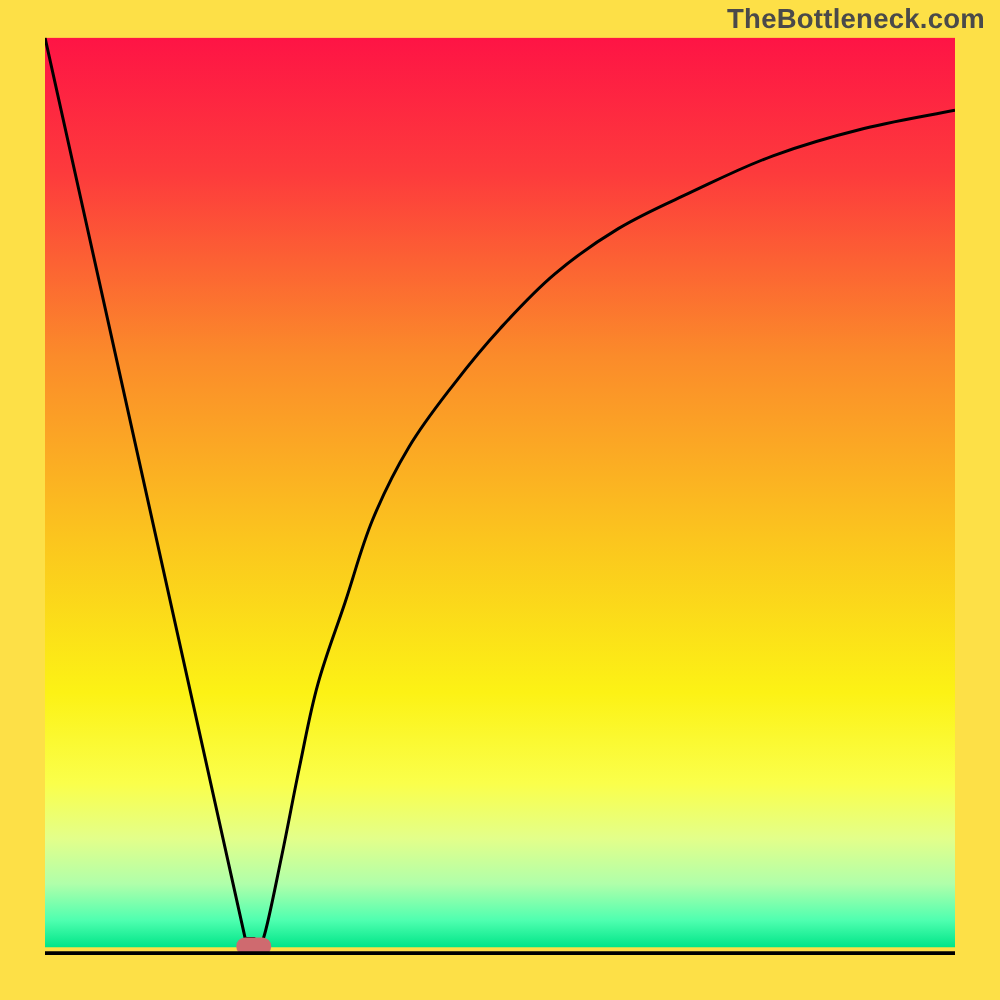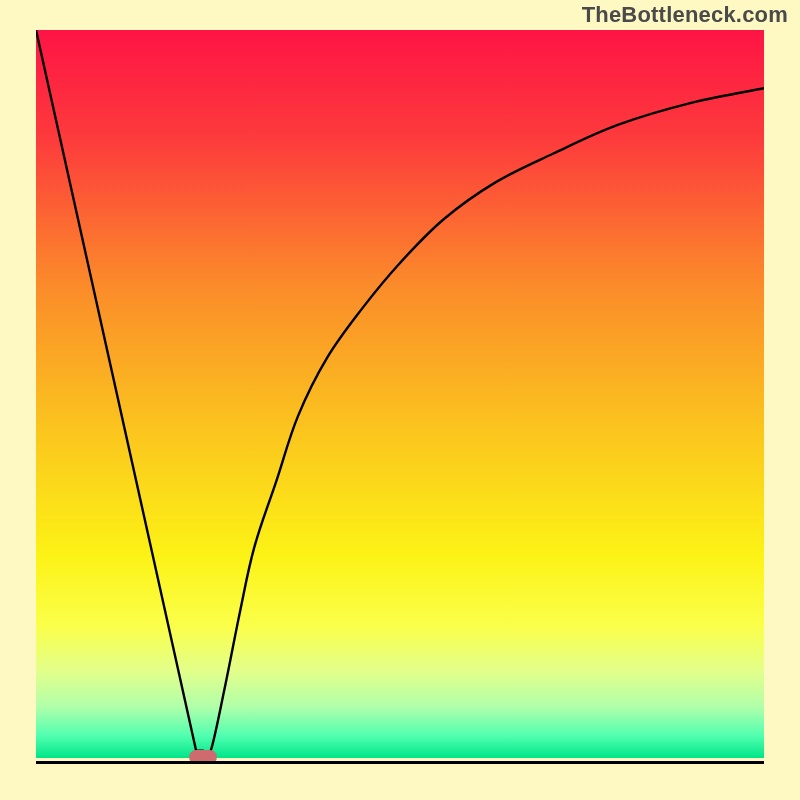--- a/index.html
+++ b/index.html
@@ -8,21 +8,21 @@
     width: 800px;
     height: 800px;
     background: #000;
     font-family: Arial, Helvetica, sans-serif;
     overflow: hidden;
   }
   .frame {
     position: relative;
     width: 800px;
     height: 800px;
-    background: #fef9c3;
+    background: #fde047;
   }
   .watermark {
     position: absolute;
     top: 2px;
     right: 12px;
     color: #4a4a4a;
     font-size: 22px;
     font-weight: 600;
     letter-spacing: 0.2px;
     user-select: none;

